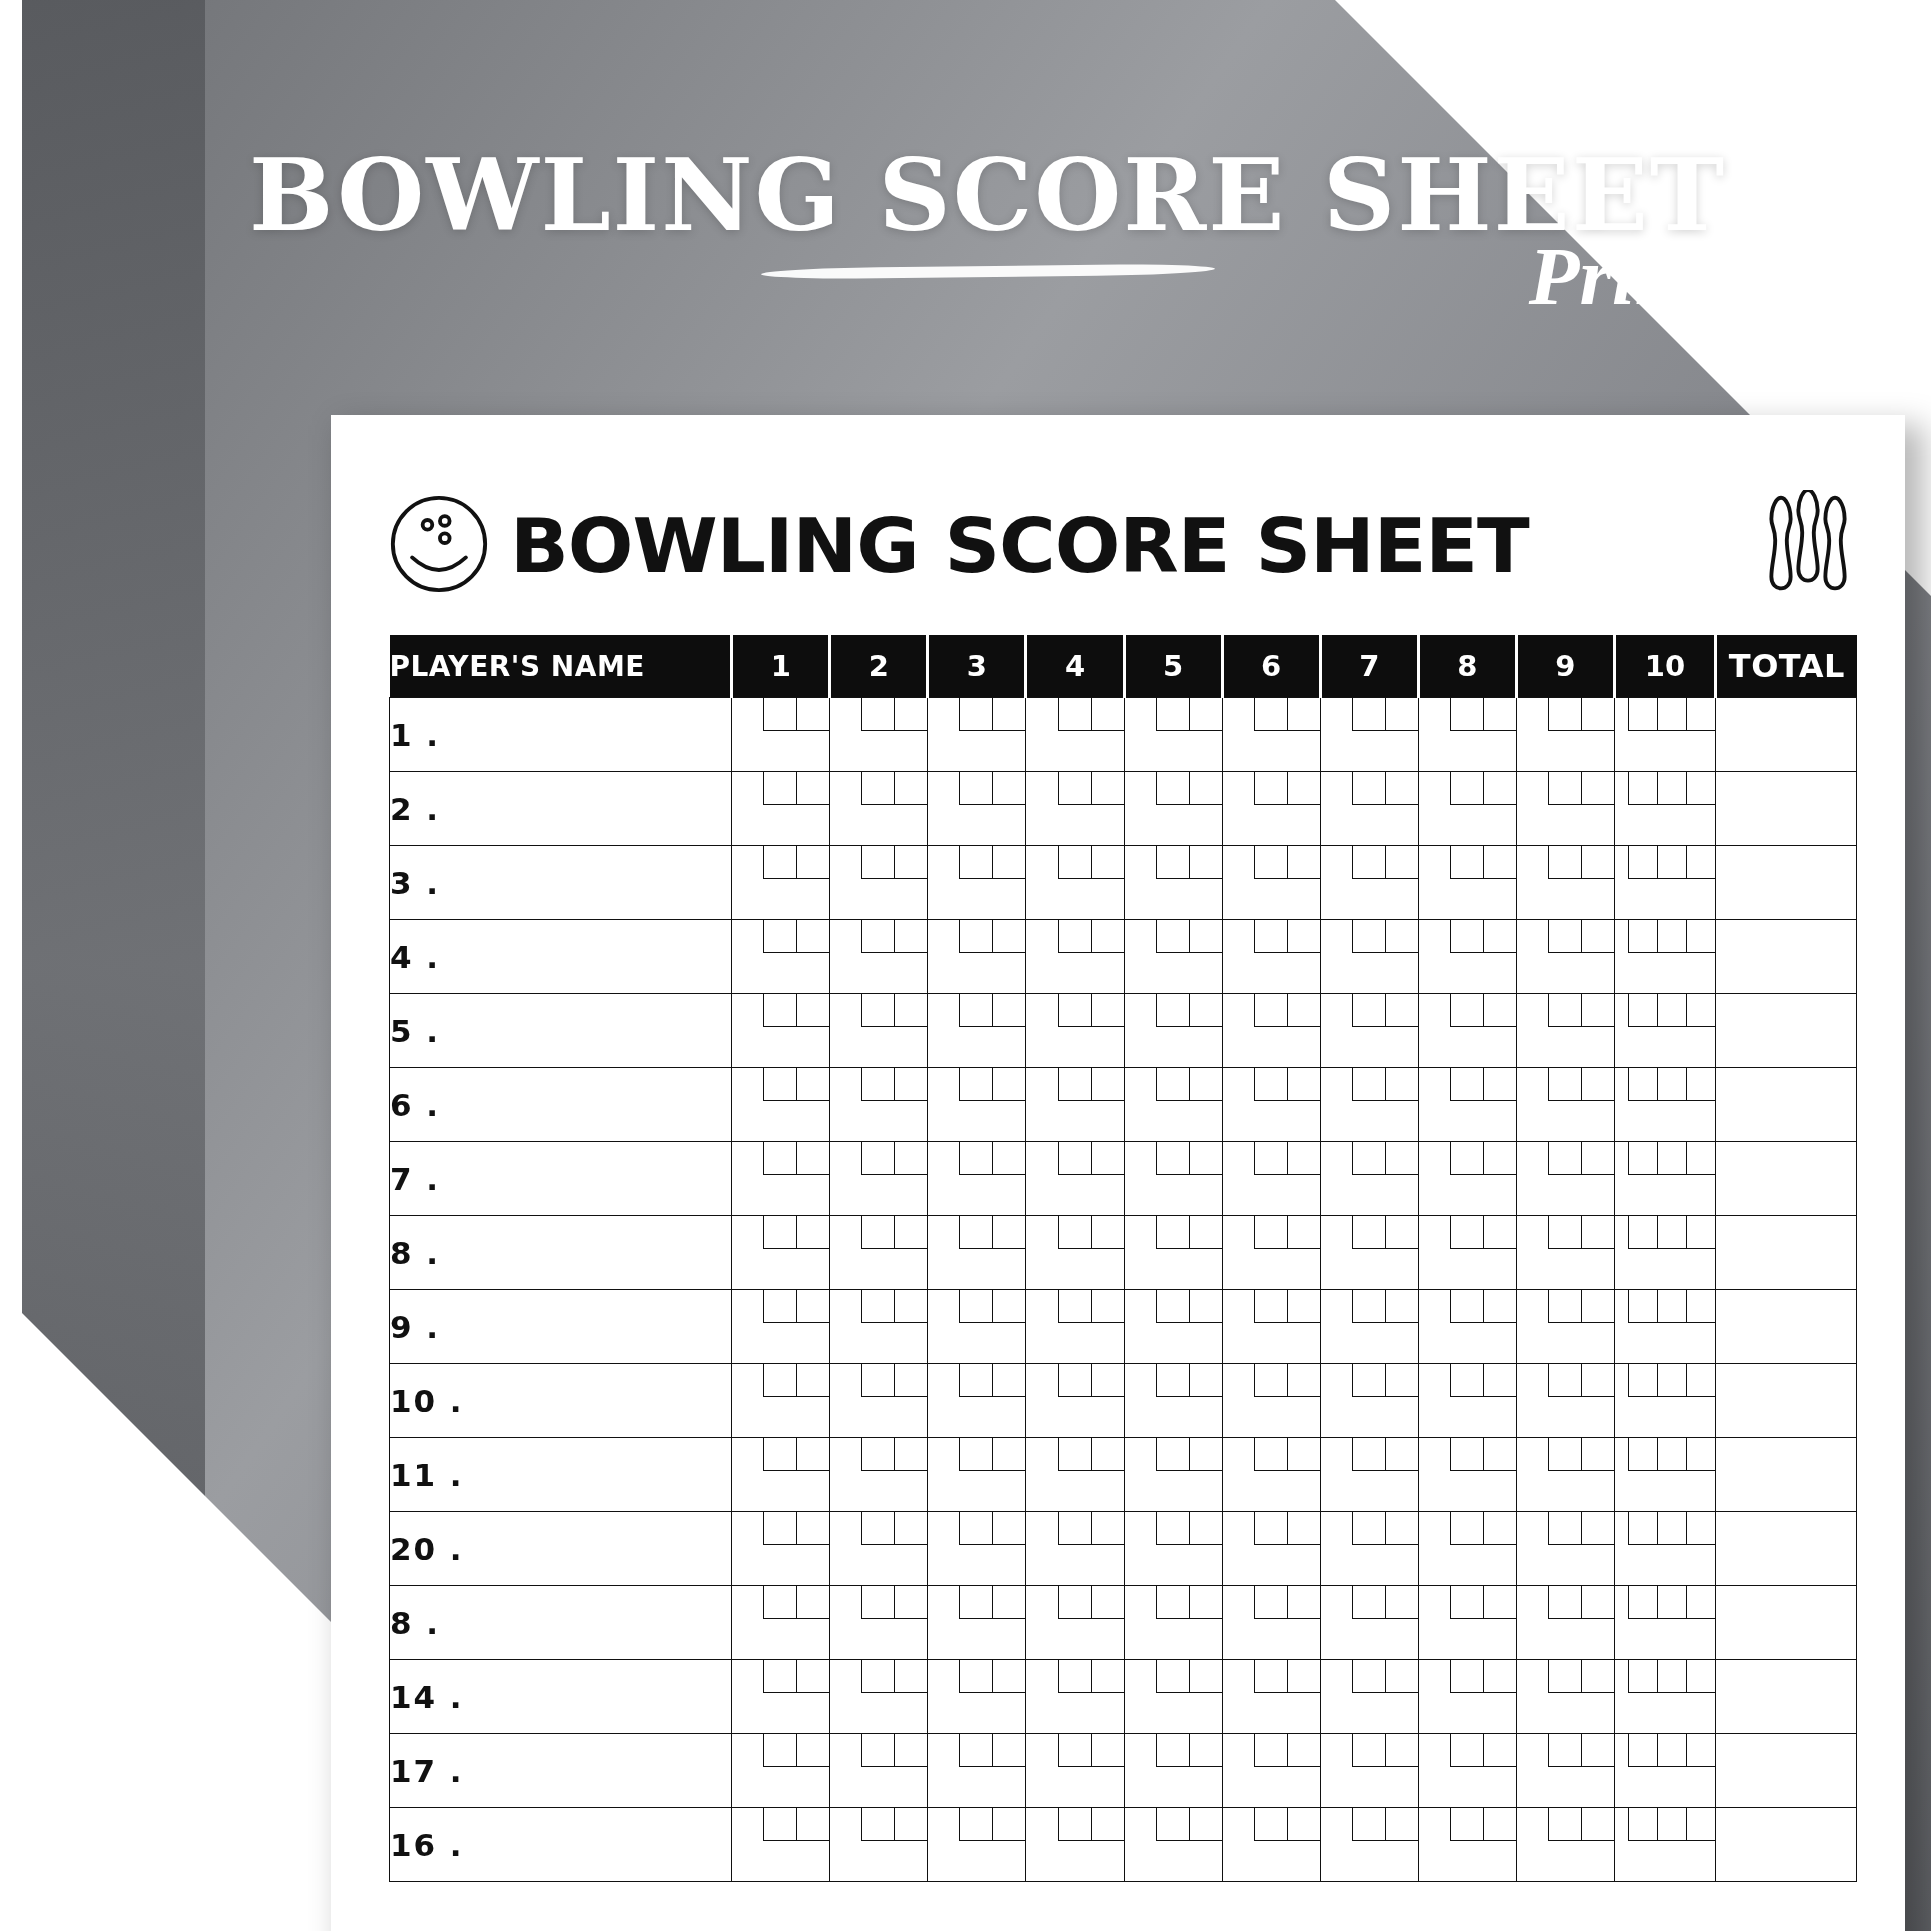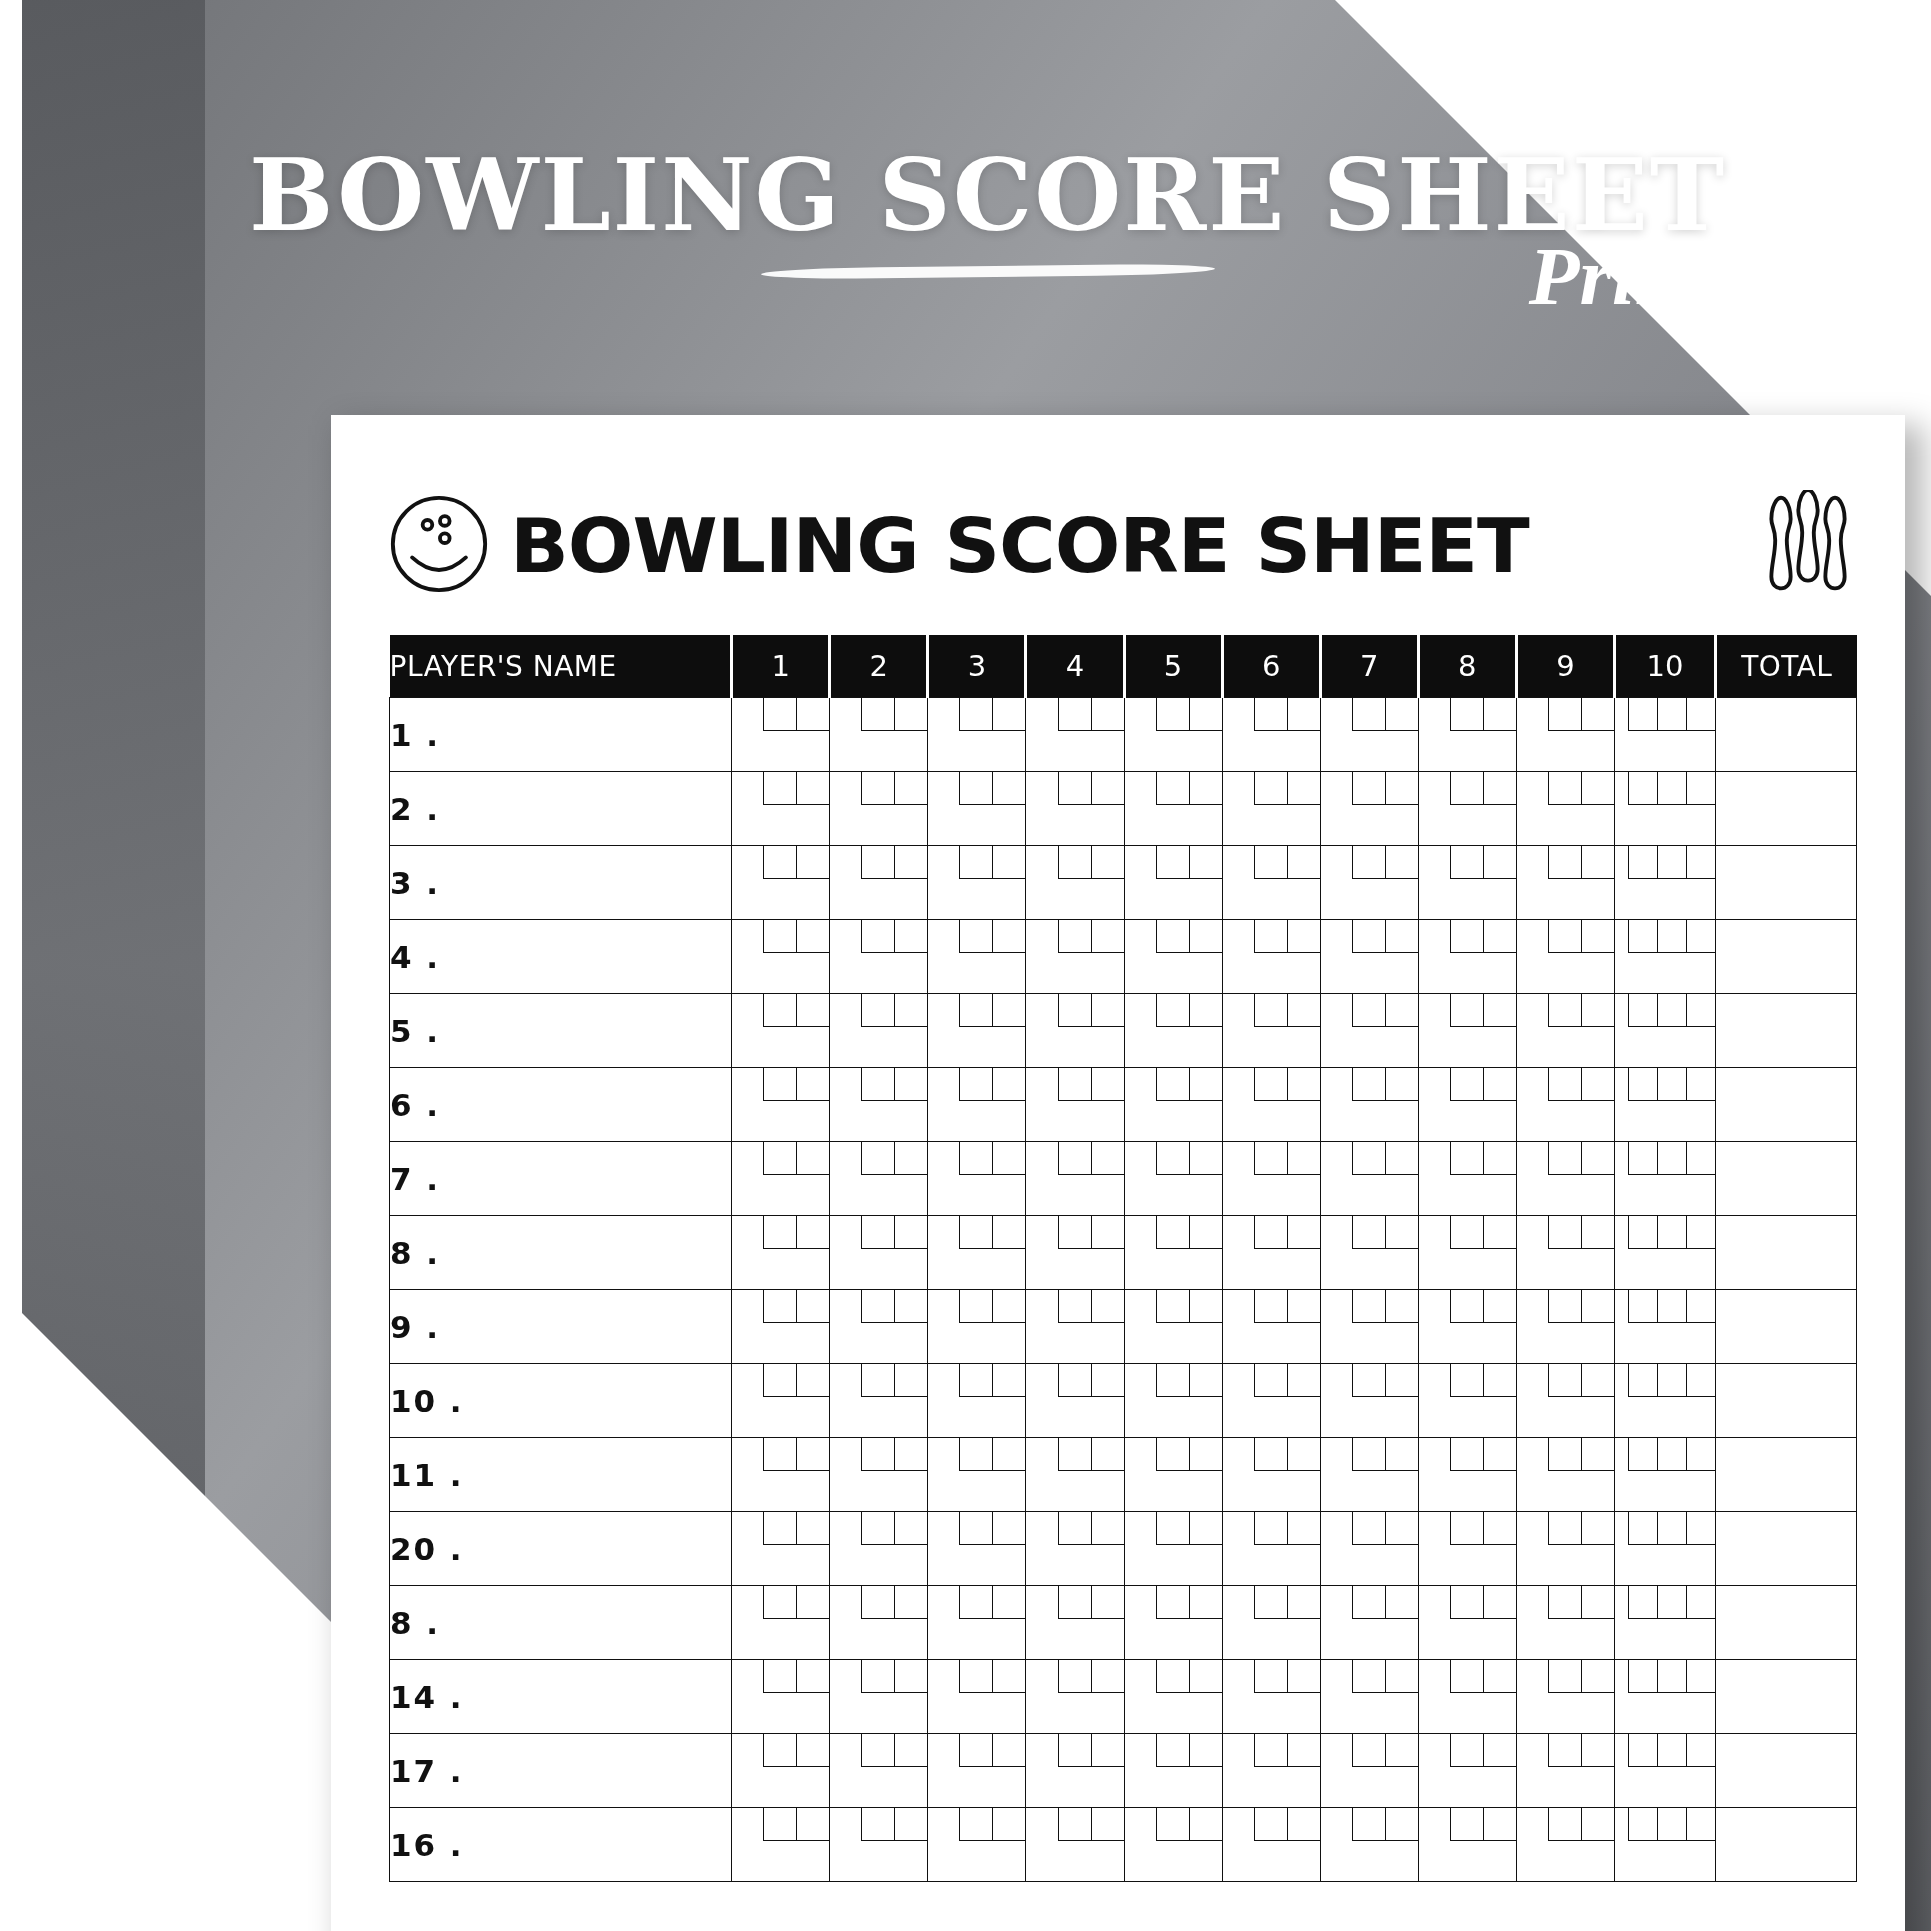--- a/index.html
+++ b/index.html
@@ -145,34 +145,34 @@
   }
   table.score th, table.score td {
     padding: 0;
     margin: 0;
   }
   thead th {
     background: #0d0d0d;
     color: #ffffff;
     height: 62px;
     font-family: "DejaVu Sans", sans-serif;
-    font-weight: 400;
+    font-weight: 700;
     font-size: 29px;
     text-align: center;
     border-right: 3.9px solid #ffffff;
     vertical-align: middle;
   }
   thead th:last-child { border-right: none; }
   th.player-head {
     text-align: left;
     padding-left: 21px;
     font-size: 28px;
     letter-spacing: 0.5px;
   }
-  th.total-head { font-size: 28px; letter-spacing: 0.5px; }
+  th.total-head { font-size: 32px; letter-spacing: 0.5px; }
 
   tbody td {
     border: 1.9px solid #111111;
     height: 73px;
     position: relative;
     background: #ffffff;
   }
   td.name-cell {
     text-align: left;
     padding-left: 21px;

